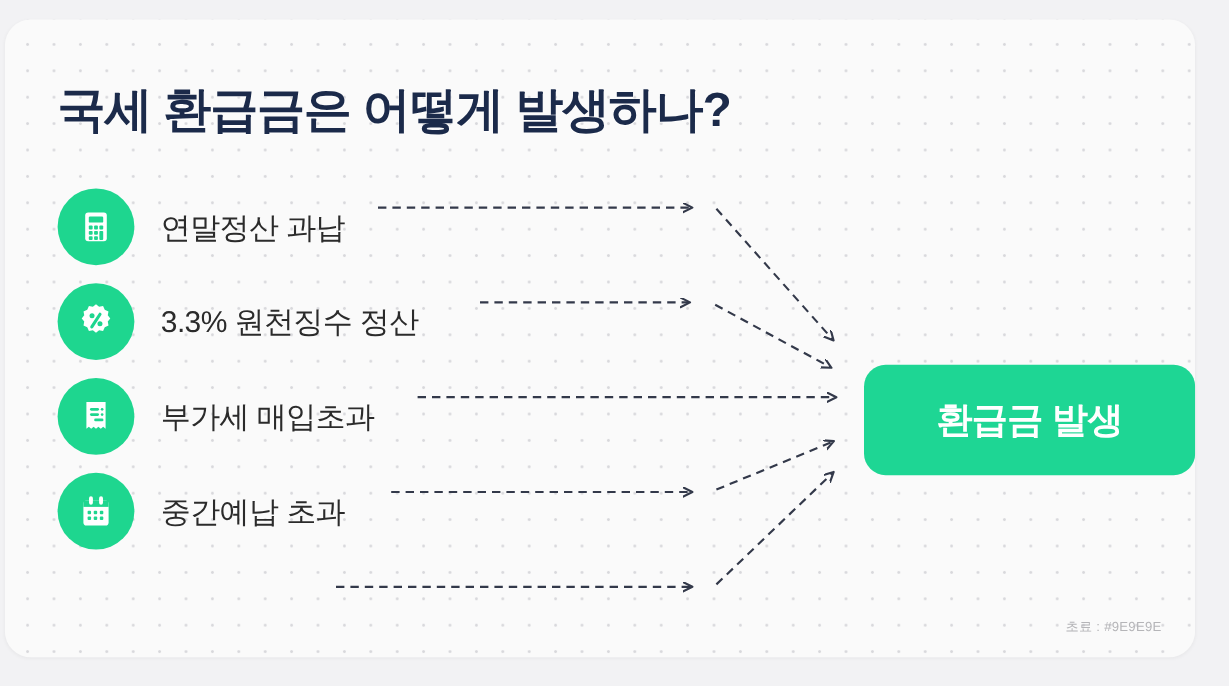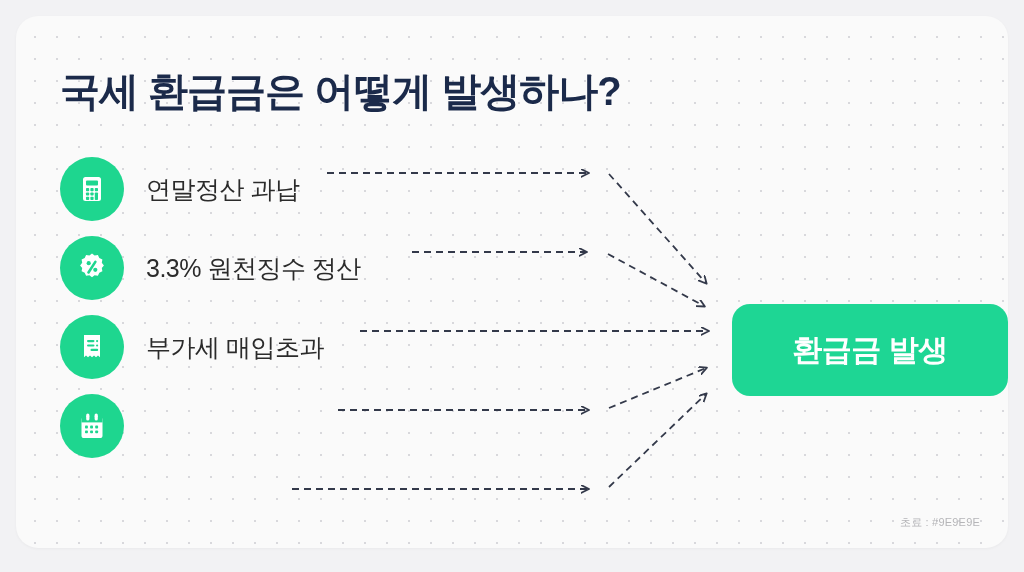--- a/index.html
+++ b/index.html
@@ -10,21 +10,21 @@
     overflow:hidden;
   }
   #stage {
     position:relative;
     width:1024px; height:572px;
     background:#f2f2f4;
   }
   
   #card {
     position:absolute;
-    left:16px; top:16px;
+    left:4px; top:16px;
     width:992px; height:532px;
     background:#fafafa;
     border-radius:22px;
     background-image:
       radial-gradient(circle, #d8d8dc 1.1px, transparent 1.2px);
     background-size:22px 22px;
     background-position:8px 10px;
     box-shadow:0 1px 3px rgba(0,0,0,0.04);
     overflow:hidden;
   }
@@ -201,20 +201,21 @@
           <g fill="#1ed68f">
             <rect x="9" y="15.6" width="2.9" height="2.9" rx="0.8"></rect>
             <rect x="14.1" y="15.6" width="2.9" height="2.9" rx="0.8"></rect>
             <rect x="19.2" y="15.6" width="2.9" height="2.9" rx="0.8"></rect>
             <rect x="9" y="20.4" width="2.9" height="2.9" rx="0.8"></rect>
             <rect x="14.1" y="20.4" width="2.9" height="2.9" rx="0.8"></rect>
             <rect x="19.2" y="20.4" width="2.9" height="2.9" rx="0.8"></rect>
           </g>
         </svg>
       </div>
+      <div class="row-label">중간예납 초과</div>
     </div>
 
 
     <div id="result-box">
       <span id="result-label">환급금 발생</span>
     </div>
 
     <div id="footnote">초료 : #9E9E9E</div>
 
   </div>

